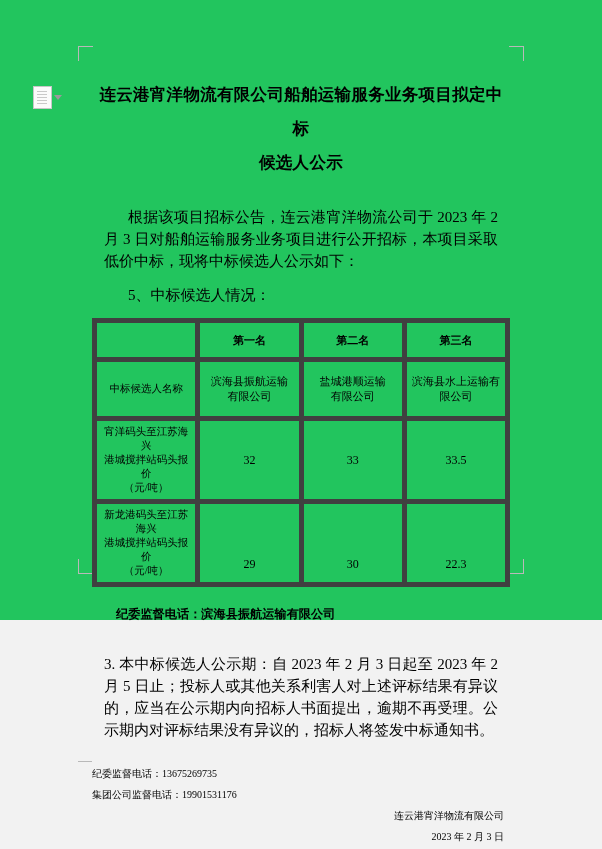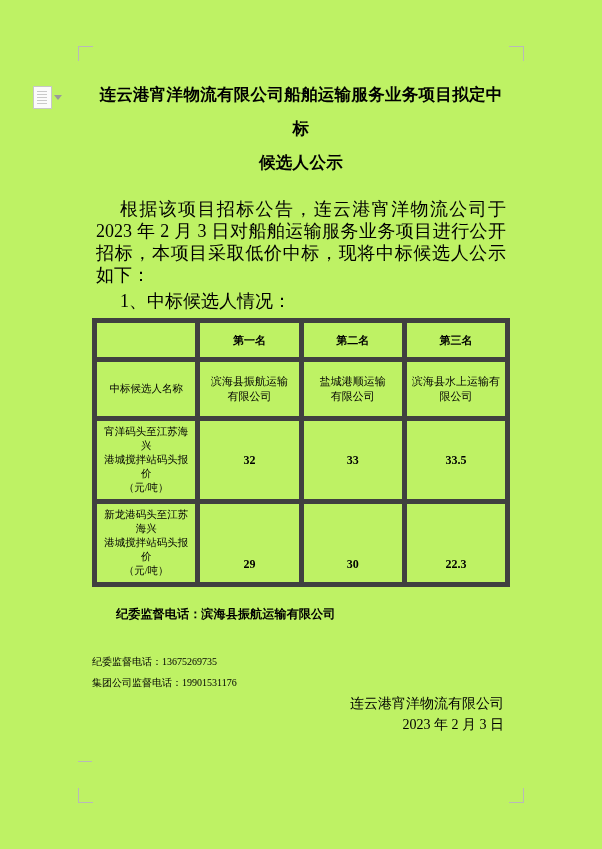--- a/index.html
+++ b/index.html
@@ -11,22 +11,22 @@
     width: 602px;
     height: 849px;
     font-family: "Liberation Serif", "DejaVu Serif", serif;
     position: relative;
     overflow: hidden;
   }
   .page {
     position: absolute;
     left: 0; top: 0;
     width: 602px;
-    height: 849px;
-    background: #bef264;
+    height: 620px;
+    background: #22c55e;
   }
   
   .mark {
     position: absolute;
     border-color: #b9b9b9;
     border-style: solid;
     border-width: 0;
   }
   .mark.tl { left: 78px;  top: 46px;  width: 14px; height: 14px; border-left-width: 1px; border-top-width: 1px; }
   .mark.tr { right: 78px; top: 46px;  width: 14px; height: 14px; border-right-width: 1px; border-top-width: 1px; }
@@ -76,24 +76,24 @@
   h1.title {
     margin: 0;
     font-size: 16.5px;
     font-weight: bold;
     line-height: 34px;
     text-align: center;
     letter-spacing: 0.3px;
     color: #000;
   }
   .para {
-    font-size: 18px;
+    font-size: 15px;
     line-height: 22px;
     color: #000;
-    margin: 4px;
+    margin: 12px;
     text-align: justify;
   }
   .para.indent { text-indent: 24px; }
   .spacer-14 { height: 14px; }
   .spacer-10 { height: 10px; }
   .spacer-16 { height: 16px; }
 
   table.bid {
     border-collapse: collapse;
     width: 100%;
@@ -114,37 +114,37 @@
     font-weight: bold;
     height: 26px;
   }
   table.bid td.rowhead {
     font-size: 10.5px;
     line-height: 14px;
     width: 112px;
   }
   table.bid tr.r-names td { height: 46px; }
   table.bid tr.r-price td { height: 56px; }
-  table.bid td.num { font-size: 12px; font-weight: bold; }
+  table.bid td.num { font-size: 12px; }
   table.bid td.num-shift { vertical-align: bottom; padding-bottom: 10px; }
 
   .strong-line {
     font-size: 12.2px;
     line-height: 22px;
     font-weight: bold;
     color: #000;
   }
   .strong-line .val { font-weight: bold; }
   .phone-line {
     font-size: 10px;
     line-height: 21px;
     color: #000;
   }
   .signoff {
-    font-size: 14px;
+    font-size: 10px;
     line-height: 21px;
     color: #000;
     text-align: right;
     padding-right: 6px;
   }
   .pad-left-24 { padding-left: 24px; }
 </style>
 </head>
 <body>
 
@@ -165,21 +165,21 @@
 
     <h1 class="title">
       <span>连云港宵洋物流有限公司船舶运输服务业务项目拟定中标</span><br>
       <span>候选人公示</span>
     </h1>
 
     <div class="spacer-14"></div>
 
     <p class="para indent">根据该项目招标公告，连云港宵洋物流公司于 2023 年 2 月 3 日对船舶运输服务业务项目进行公开招标，本项目采取低价中标，现将中标候选人公示如下：</p>
 
-    <p class="para pad-left-24">1、中标候选人情况：</p>
+    <p class="para pad-left-24">5、中标候选人情况：</p>
 
     <table class="bid">
       <thead>
         <tr>
           <th></th>
           <th>第一名</th>
           <th>第二名</th>
           <th>第三名</th>
         </tr>
       </thead>
@@ -206,20 +206,21 @@
     </table>
 
     <div class="spacer-16"></div>
 
     <div class="strong-line pad-left-24">
       <span>纪委监督电话：</span><span class="val">滨海县振航运输有限公司</span>
     </div>
 
     <div class="spacer-16"></div>
 
+    <p class="para">3. 本中标候选人公示期：自 2023 年 2 月 3 日起至 2023 年 2 月 5 日止；投标人或其他关系利害人对上述评标结果有异议的，应当在公示期内向招标人书面提出，逾期不再受理。公示期内对评标结果没有异议的，招标人将签发中标通知书。</p>
 
     <div class="spacer-10"></div>
 
     <div class="phone-line">
       <span>纪委监督电话：</span><span>13675269735</span>
     </div>
     <div class="phone-line">
       <span>集团公司监督电话：</span><span>19901531176</span>
     </div>
 

